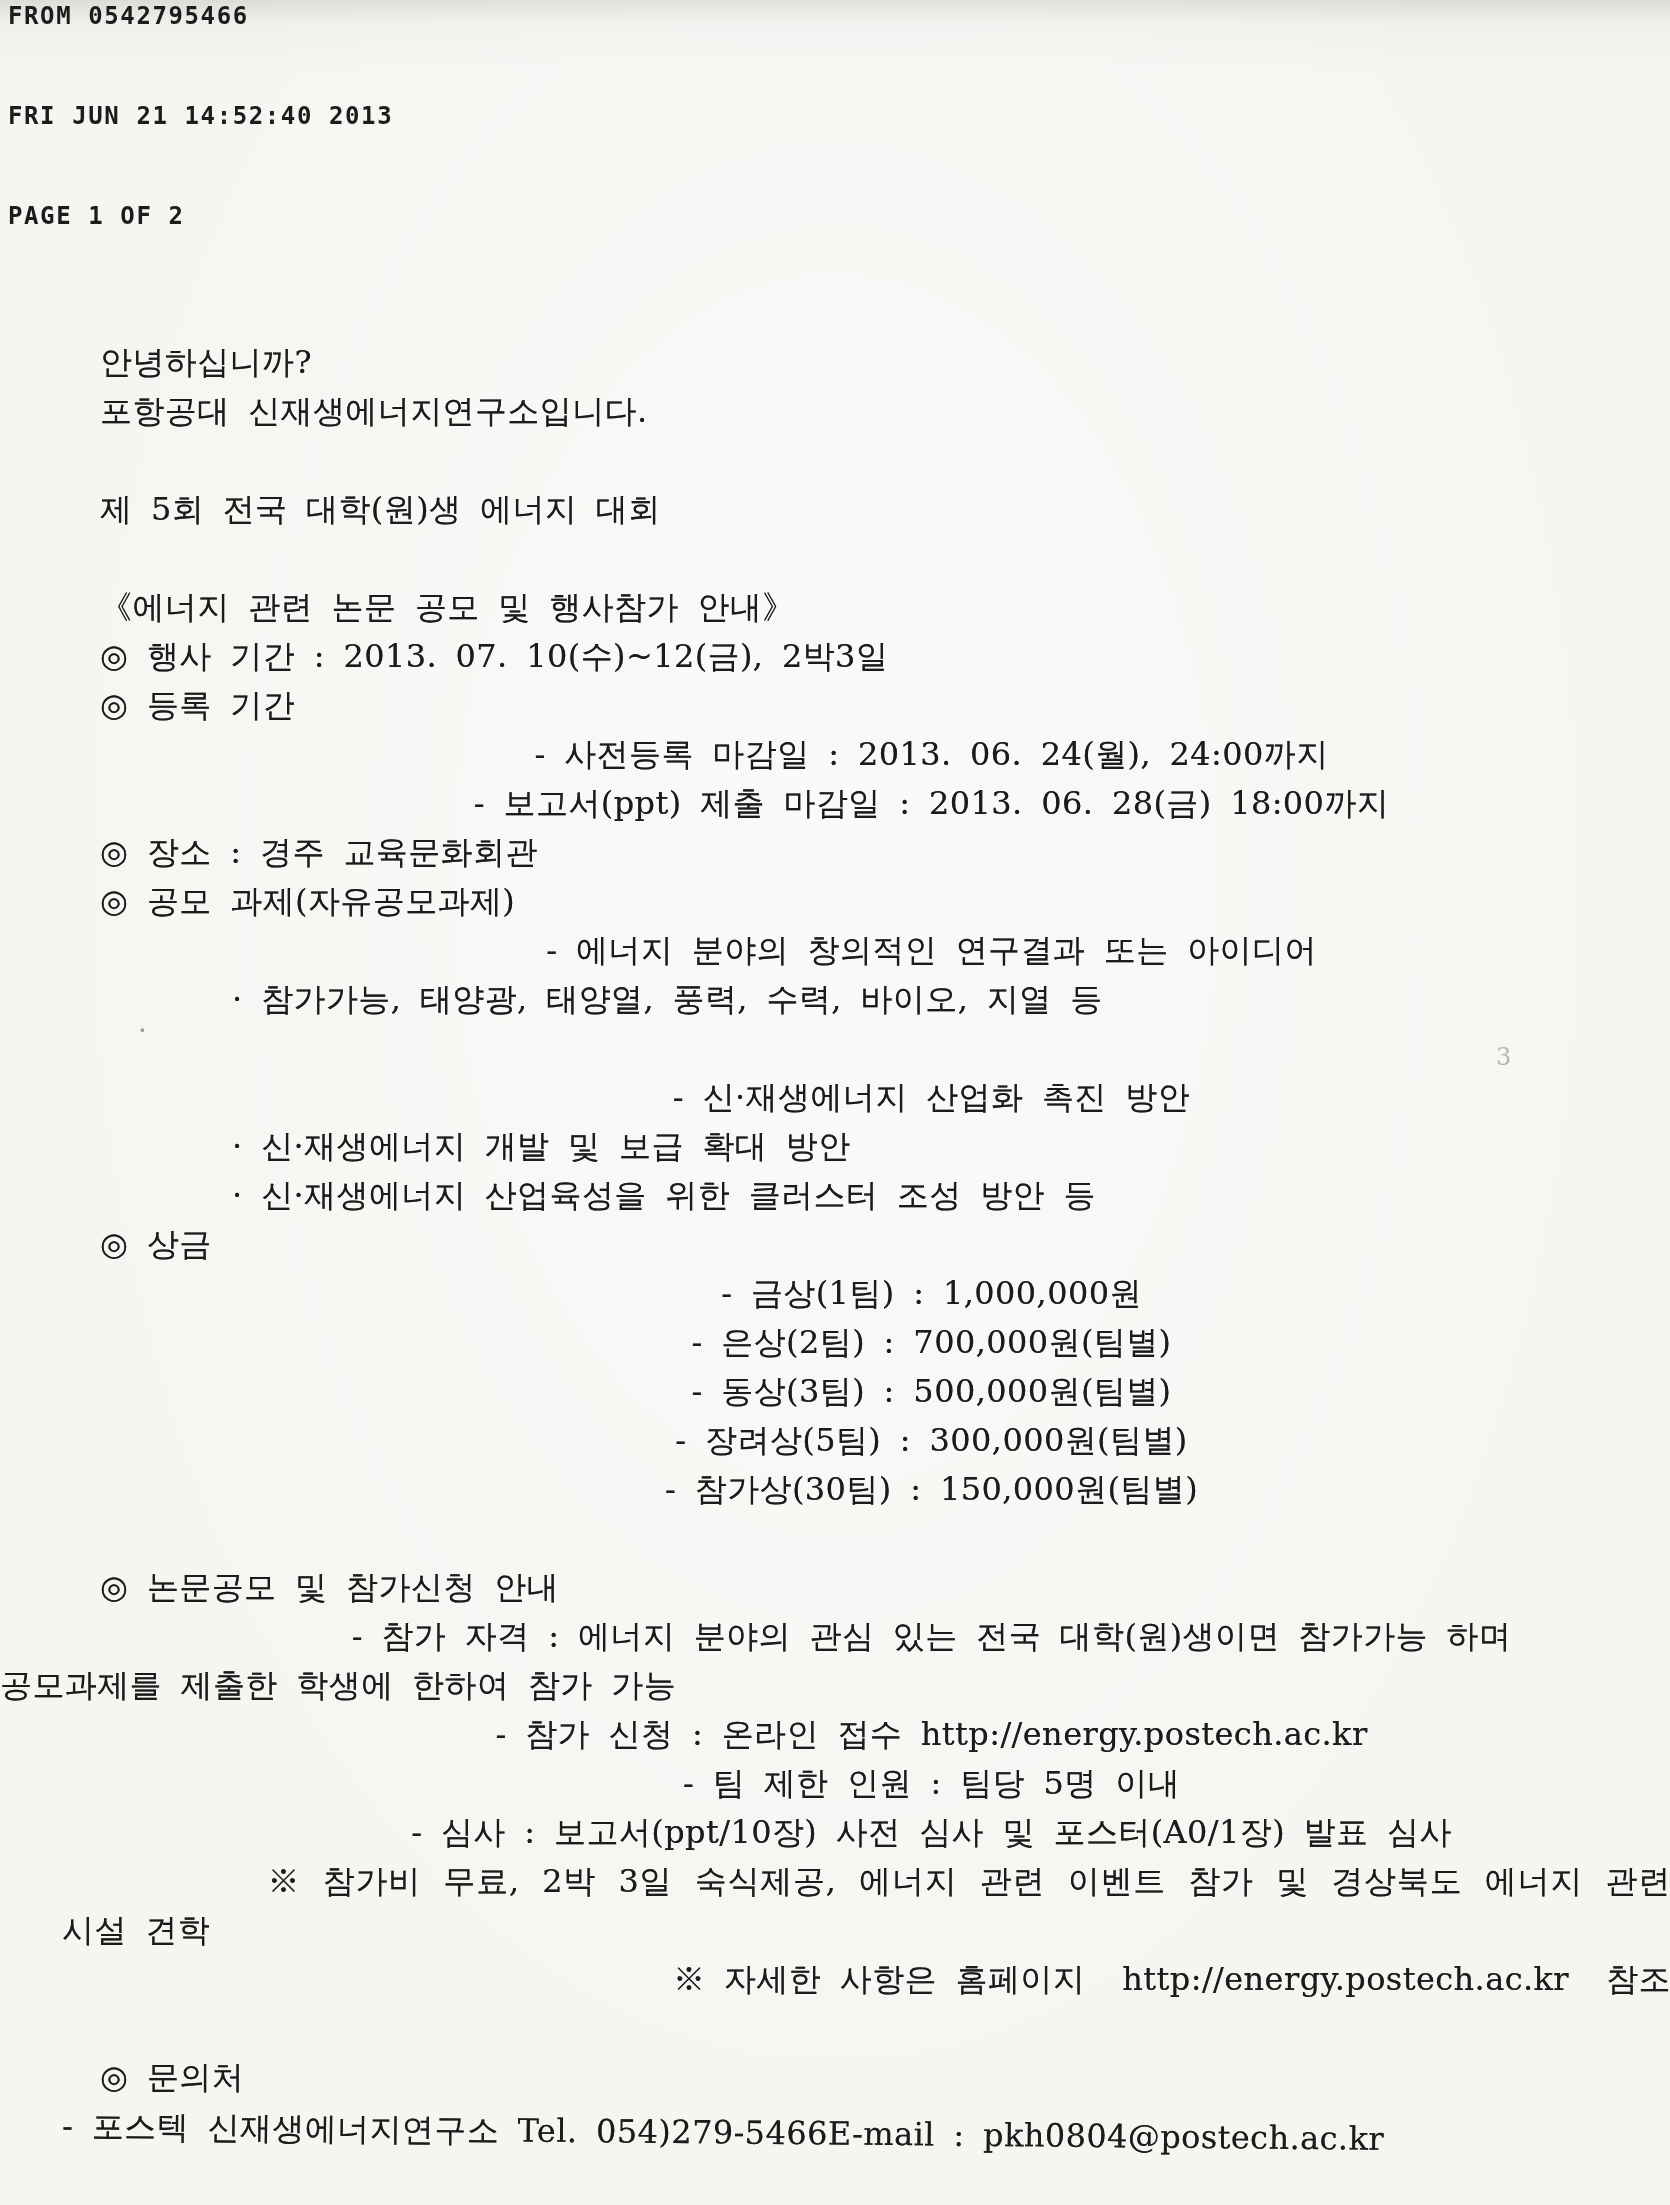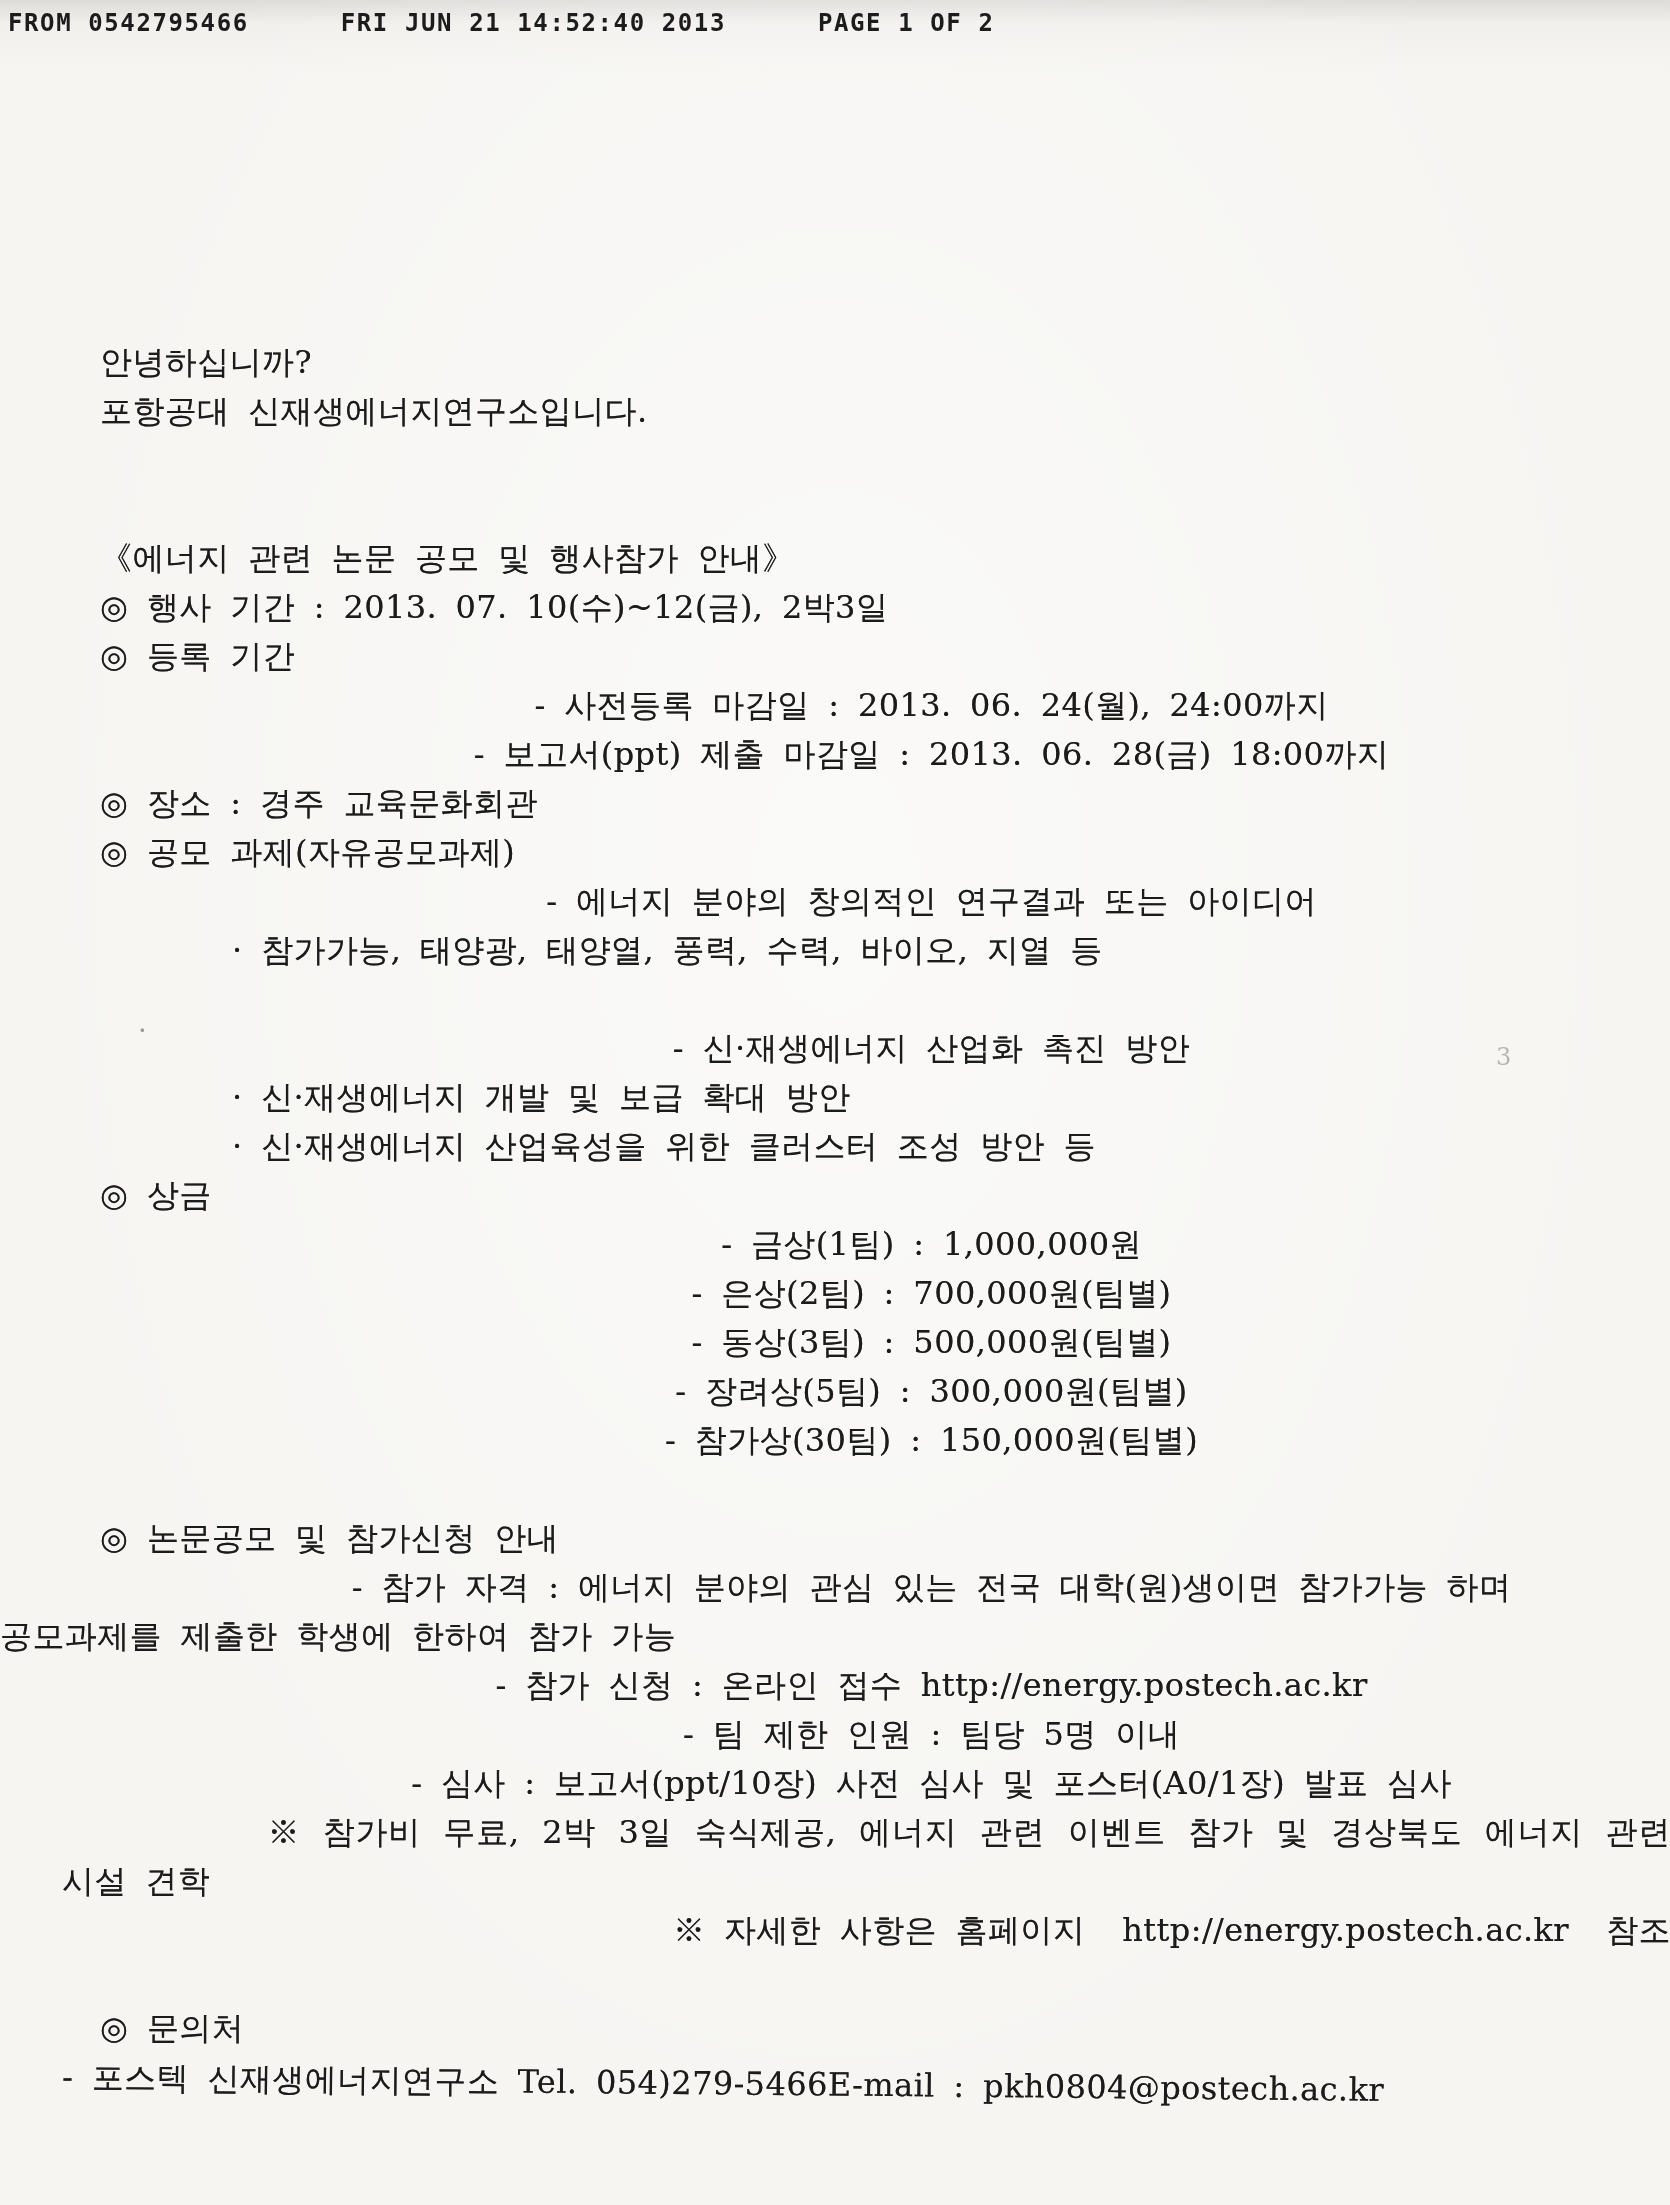--- a/index.html
+++ b/index.html
@@ -12,29 +12,30 @@
     position: relative;
     width: 1671px; height: 2205px;
     overflow: hidden;
     background:
       radial-gradient(ellipse at 50% 40%, rgba(255,255,255,0.5), rgba(0,0,0,0) 70%),
       linear-gradient(#dddcd9 0px, #f1f0ed 24px, #f6f5f2 73px, #f6f5f2 100%);
     color: #1b1b1b;
   }
   .fax-header {
     position: absolute;
-    top: 9px; left: 8px;
+    top: 2px; left: 8px;
     display: flex;
-    gap: 92px;
+    gap: 72px;
     font-family: "DejaVu Sans Mono", "Liberation Mono", monospace;
     font-size: 24px;
     font-weight: 700;
     letter-spacing: 1.6px;
     color: #1c1c1c;
     white-space: pre;
+    flex-direction: column;
   }
   .doc-body {
     position: absolute;
     top: 338px; left: 0; right: 0;
   }
   .line {
     height: 49px;
     line-height: 49px;
     font-size: 32px;
     white-space: pre;
@@ -69,20 +70,21 @@
   <div class="fax-header">
     <span>FROM 0542795466</span>
     <span>FRI JUN 21 14:52:40 2013</span>
     <span>PAGE 1 OF 2</span>
   </div>
 
   <div class="doc-body" id="doc-body">
       <div class="line indent-base">안녕하십니까?</div>
       <div class="line indent-base">포항공대 신재생에너지연구소입니다.</div>
       <div class="line indent-base"></div>
+      <div class="line indent-base">제 5회 전국 대학(원)생 에너지 대회</div>
       <div class="line indent-base"></div>
       <div class="line indent-base">《에너지 관련 논문 공모 및 행사참가 안내》</div>
       <div class="line indent-base">◎ 행사 기간 : 2013. 07. 10(수)~12(금), 2박3일</div>
       <div class="line indent-base">◎ 등록 기간</div>
       <div class="line indent-dash">- 사전등록 마감일 : 2013. 06. 24(월), 24:00까지</div>
       <div class="line indent-dash">- 보고서(ppt) 제출 마감일 : 2013. 06. 28(금) 18:00까지</div>
       <div class="line indent-base">◎ 장소 : 경주 교육문화회관</div>
       <div class="line indent-base">◎ 공모 과제(자유공모과제)</div>
       <div class="line indent-dash">- 에너지 분야의 창의적인 연구결과 또는 아이디어</div>
       <div class="line indent-dot">· 참가가능, 태양광, 태양열, 풍력, 수력, 바이오, 지열 등</div>

